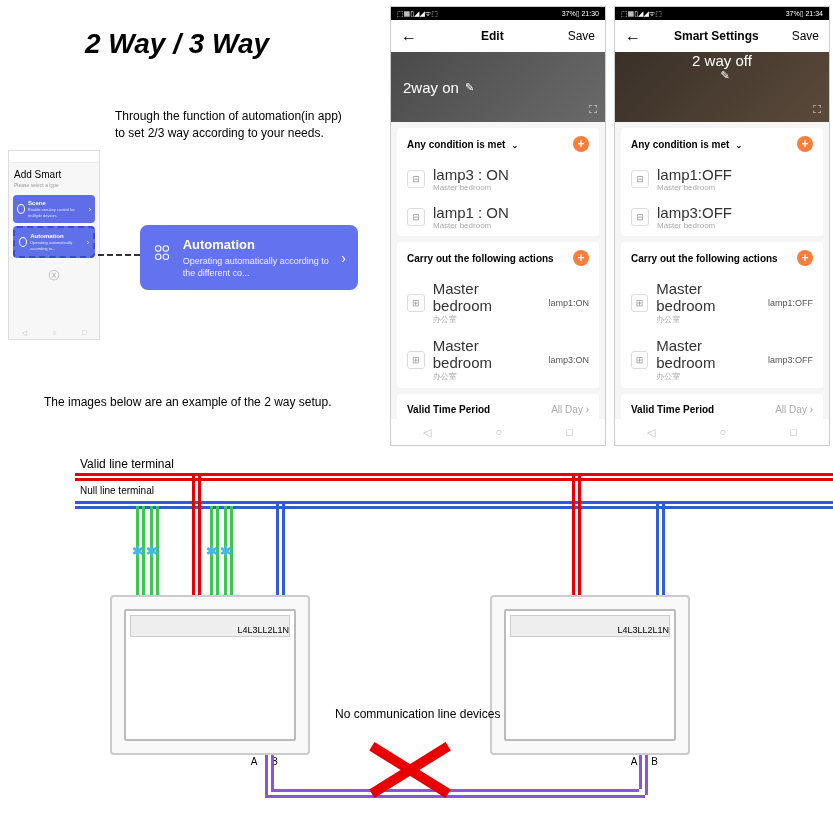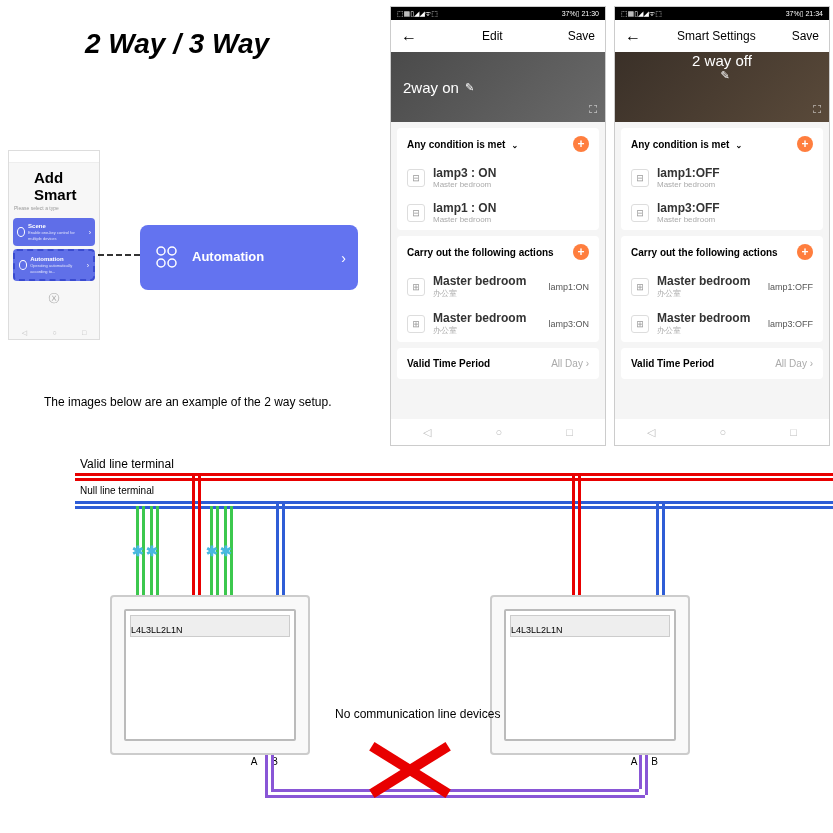--- a/index.html
+++ b/index.html
@@ -5,21 +5,21 @@
   * { box-sizing: border-box; margin: 0; padding: 0; }
   body { font-family: Arial, sans-serif; width: 833px; height: 833px; background: #fff; position: relative; overflow: hidden; font-size: 11px; }
   
   .title { position: absolute; top: 28px; left: 85px; font-size: 28px; font-weight: 900; font-style: italic; }
   .desc1 { position: absolute; top: 108px; left: 115px; font-size: 12px; line-height: 1.4; }
   .desc2 { position: absolute; top: 395px; left: 12px; font-size: 12px; margin-left: 32px; }
   
   
   .small-phone { position: absolute; top: 150px; left: 8px; width: 92px; height: 190px; background: #f7f7f7; border: 1px solid #ddd; }
   .small-phone .sp-top { height: 12px; background: #fff; border-bottom: 1px solid #eee; }
-  .small-phone .sp-title { font-size: 15px; font-weight: bold; padding: 6px 5px 2px; margin-left: 20px; }
+  .small-phone .sp-title { font-size: 10px; font-weight: normal; padding: 6px 5px 2px; }
   .small-phone .sp-sub { font-size: 5px; color: #999; padding: 0 5px 4px; }
   .small-phone .sp-card { margin: 3px 4px; border-radius: 4px; padding: 5px 4px; color: #fff; font-size: 6px; display: flex; align-items: center; gap: 3px; }
   .small-phone .sp-scene { background: #5f6ee8; }
   .small-phone .sp-auto { background: #6070e8; border: 2px dashed #3a4bd0; }
   .small-phone .sp-icon { width: 10px; height: 10px; border-radius: 50%; border: 1px solid #fff; }
   .small-phone .sp-text b { font-size: 6px; display: block; }
   .small-phone .sp-text span { font-size: 4px; opacity: .8; }
   .small-phone .sp-chev { font-size: 7px; margin-left: auto; }
   .small-phone .sp-x { text-align: center; margin-top: 10px; color: #aaa; }
   .small-phone .sp-nav { position: absolute; bottom: 2px; left: 0; right: 0; display: flex; justify-content: space-around; font-size: 7px; color: #bbb; }
@@ -35,55 +35,55 @@
   .auto-card .ac-txt span { font-size: 9px; opacity: .9; }
   .auto-card .ac-chev { margin-left: auto; font-size: 14px; }
   
   
   .phone { position: absolute; top: 6px; width: 216px; height: 440px; background: #f5f5f5; border: 1px solid #ccc; font-size: 10px; }
   .phone1 { left: 390px; }
   .phone2 { left: 614px; }
   .p-status { height: 13px; background: #000; color: #fff; font-size: 7px; display: flex; justify-content: space-between; align-items: center; padding: 0 6px; }
   .p-head { height: 32px; background: #fff; display: flex; align-items: center; justify-content: space-between; padding: 0 10px; font-size: 12px; }
   .p-head .back { font-size: 16px; }
-  .p-head .ptitle { font-weight: normal; }
+  .p-head .ptitle { font-weight: bold; }
   .p-banner { height: 70px; margin: 0; background: #555; position: relative; color: #fff; display: flex; align-items: center; padding: 0 12px; }
   .p-banner.b1 { background: linear-gradient(135deg, #4a4a4a, #6a6a6a); }
   .p-banner.b2 { background: linear-gradient(135deg, #3a3028, #5a4a3a); flex-direction: column; }
   .p-banner span { font-size: 15px; }
   .p-banner .pen { margin-left: 6px; font-size: 11px; }
   .p-banner .img-ic { position: absolute; bottom: 6px; right: 8px; font-size: 11px; opacity: .8; }
   .p-sec { background: #fff; margin: 6px; border-radius: 4px; }
   .p-sec-head { display: flex; justify-content: space-between; align-items: center; padding: 8px 10px; font-size: 10px; font-weight: bold; }
   .p-sec-head .plus { width: 16px; height: 16px; background: #ff7e3e; border-radius: 50%; color: #fff; display: flex; align-items: center; justify-content: center; font-size: 12px; font-weight: bold; }
   .p-sec-head .chev { font-size: 8px; margin-left: 4px; }
   .p-item { display: flex; align-items: center; padding: 6px 10px; gap: 8px; }
   .p-item-ic { width: 18px; height: 18px; border: 1px solid #ddd; border-radius: 3px; display: flex; align-items: center; justify-content: center; font-size: 9px; color: #999; }
-  .p-item-txt .l1 { font-size: 12px; color: #333; font-weight: bold; }
+  .p-item-txt .l1 { font-size: 15px; color: #333; }
   .p-item-txt .l2 { font-size: 8px; color: #aaa; }
   .p-item .right { margin-left: auto; font-size: 9px; color: #555; }
   .p-valid { background: #fff; margin: 6px; border-radius: 4px; padding: 10px; display: flex; justify-content: space-between; align-items: center; font-size: 10px; font-weight: bold; }
   .p-valid .val { color: #aaa; font-weight: normal; }
   .p-nav { position: absolute; bottom: 0; left: 0; right: 0; height: 26px; background: #fff; display: flex; justify-content: space-around; align-items: center; color: #bbb; font-size: 11px; }
   
   
   .diagram { position: absolute; top: 445px; left: 0; width: 833px; height: 388px; }
   .live-label { position: absolute; top: 12px; left: 80px; font-size: 12px; }
   .null-label { position: absolute; top: 40px; left: 80px; font-size: 10px; }
   .hline { position: absolute; left: 75px; right: 0; height: 3px; }
   .hline.red1 { top: 28px; background: #e80000; }
   .hline.red2 { top: 33px; background: #e80000; }
   .hline.blue1 { top: 56px; background: #2e5dd6; }
   .hline.blue2 { top: 61px; background: #2e5dd6; }
   
   .switch { position: absolute; top: 150px; width: 200px; height: 160px; border: 2px solid #ccc; border-radius: 4px; background: #f9f9f9; }
   .switch1 { left: 110px; }
   .switch2 { left: 490px; }
   .switch-inner { position: absolute; top: 12px; left: 12px; right: 12px; bottom: 12px; border: 2px solid #bbb; background: #fff; border-radius: 2px; }
-  .terminal-row { position: absolute; top: 18px; left: 18px; right: 18px; height: 22px; display: flex; justify-content: flex-start; background: #eee; border: 1px solid #ccc; }
+  .terminal-row { position: absolute; top: 18px; left: 18px; right: 18px; height: 22px; display: flex; justify-content: flex-end; background: #eee; border: 1px solid #ccc; }
   .terminal-row div { font-size: 9px; display: flex; align-items: flex-end; padding-bottom: 1px; }
   .ab-labels { position: absolute; bottom: -14px; right: 30px; font-size: 10px; display: flex; gap: 14px; }
   
   .wire-v { position: absolute; width: 3px; }
   
   
   .s1-g1 { left: 136px; top: 61px; height: 106px; background: #3cc84e; }
   .s1-g2 { left: 142px; top: 61px; height: 106px; background: #3cc84e; }
   .s1-g3 { left: 150px; top: 61px; height: 106px; background: #3cc84e; }
   .s1-g4 { left: 156px; top: 61px; height: 106px; background: #3cc84e; }
@@ -115,21 +115,22 @@
   .redx { position: absolute; top: 285px; left: 365px; width: 90px; height: 70px; }
   .redx::before, .redx::after { content: ''; position: absolute; top: 50%; left: 0; width: 100%; height: 10px; background: #e80000; }
   .redx::before { transform: rotate(32deg); }
   .redx::after { transform: rotate(-32deg); }
 </style>
 </head>
 <body>
 
 <div class="title">2 Way / 3 Way</div>
 <div class="desc1">
-  <br>
+  <span>Through the function of  automation(in app)</span><br>
+  <span>to set  2/3 way according to your needs.</span>
 </div>
 <div class="desc2">The images below are an example of the 2 way setup.</div>
 
 <div class="small-phone">
   <div class="sp-top"></div>
   <div class="sp-title">Add Smart</div>
   <div class="sp-sub">Please select a type</div>
   <div class="sp-card sp-scene">
     <div class="sp-icon"></div>
     <div class="sp-text"><b>Scene</b><span>Enable one-key control for multiple devices</span></div>
@@ -154,20 +155,21 @@
   <div class="ac-icon">
     <svg viewBox="0 0 30 30">
         <circle cx="9" cy="8" r="4"></circle>
         <circle cx="20" cy="8" r="4"></circle>
         <circle cx="9" cy="20" r="4"></circle>
         <circle cx="20" cy="20" r="4"></circle>
       </svg>
   </div>
   <div class="ac-txt">
     <b>Automation</b>
+    <span>Operating automatically according to the different co...</span>
   </div>
   <div class="ac-chev">›</div>
 </div>
 
 <div class="phone phone1">
   <div class="p-status">
       <span>⬚▦▯◢◢ᯤ⬚</span>
       <span>37%▯ 21:30</span>
     </div>
   <div class="p-head">

